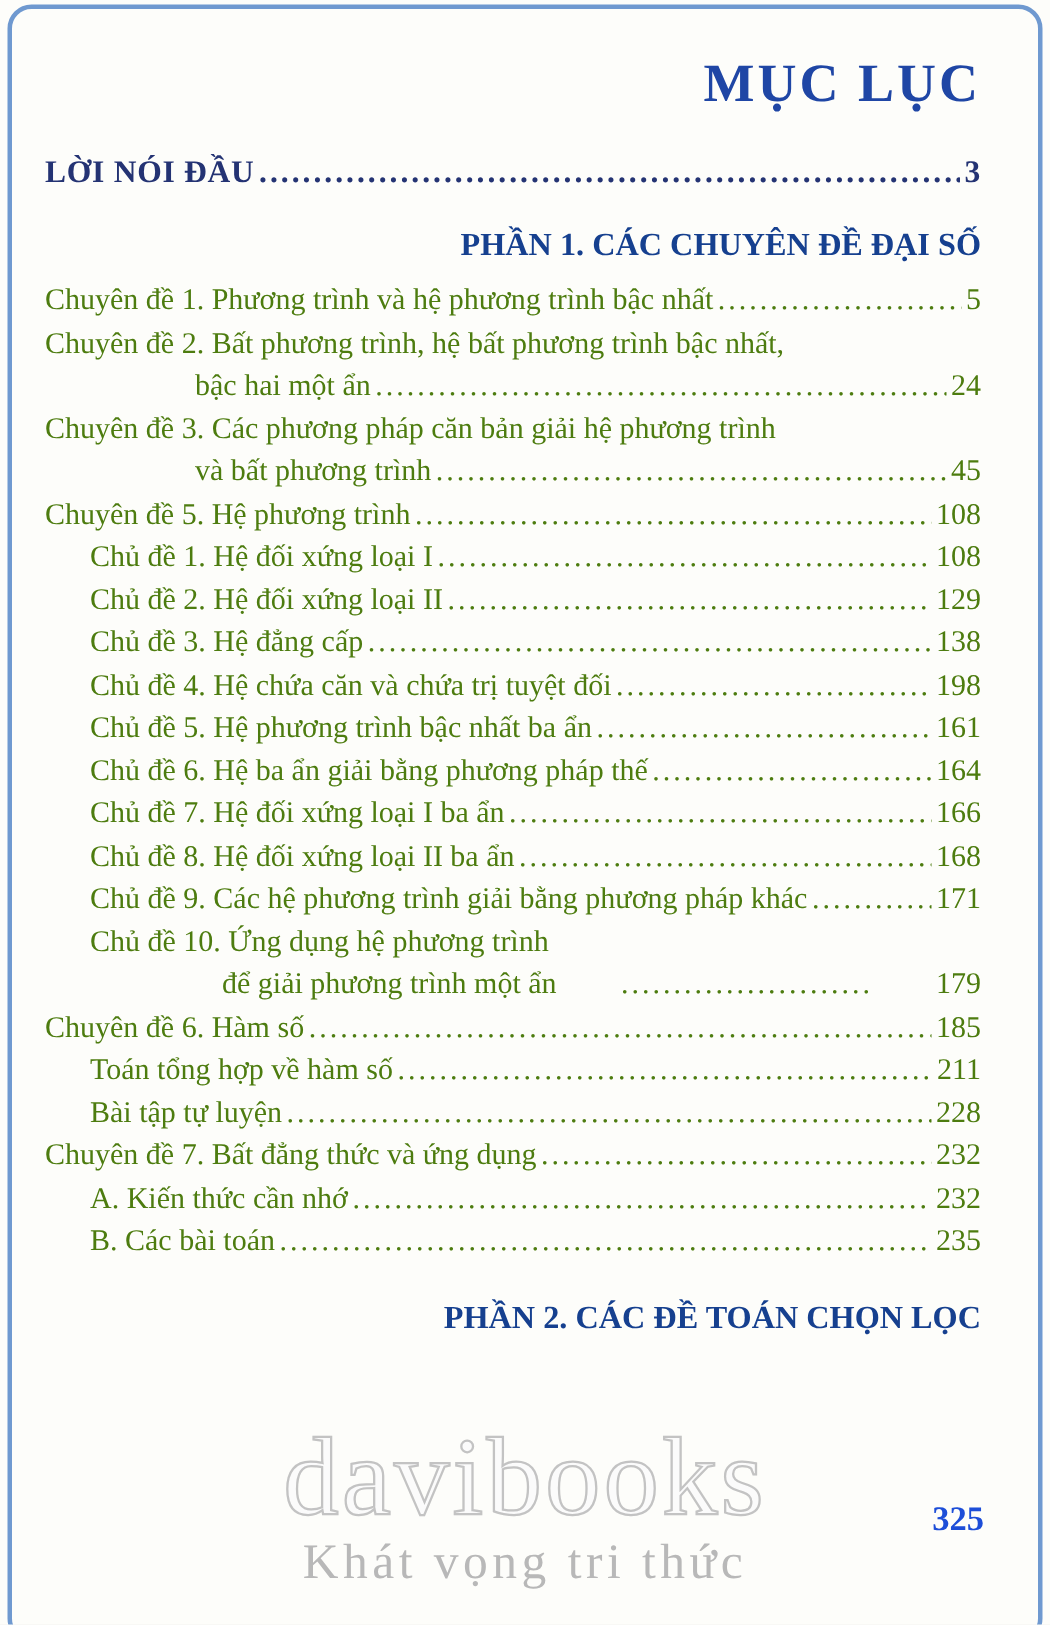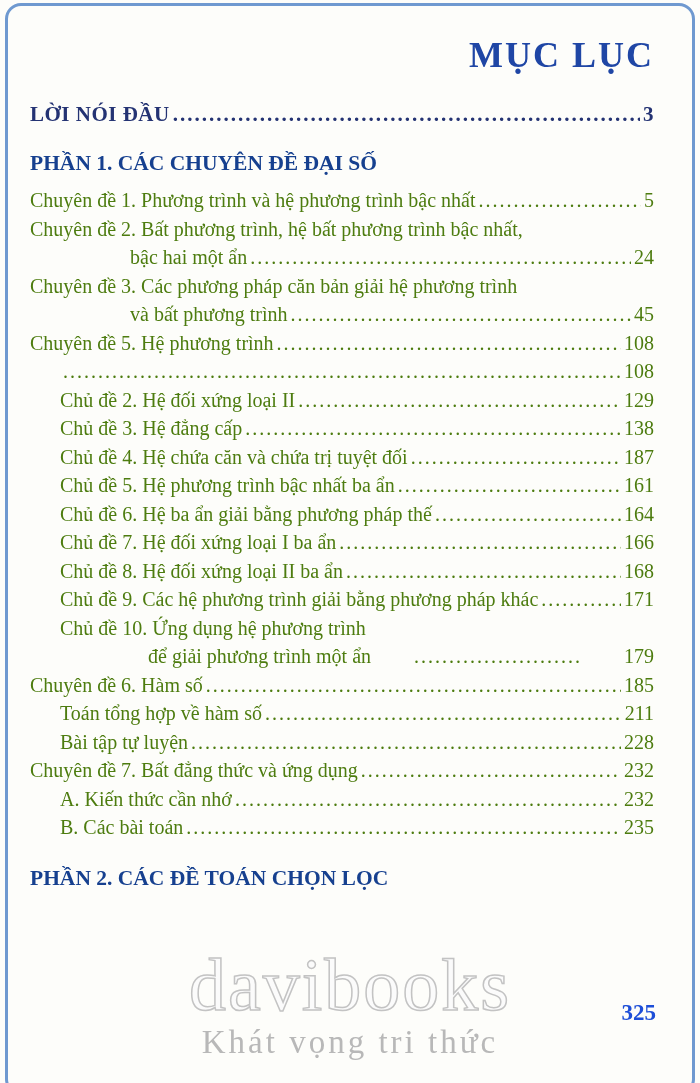--- a/index.html
+++ b/index.html
@@ -60,21 +60,21 @@
   .row .pg { flex: 0 0 auto; }
   .row.preface {
     color: #243373;
     font-weight: bold;
     font-size: 21px;
     letter-spacing: 0.5px;
     margin-bottom: 20px;
   }
   .row.heading {
     display: block;
-    text-align: left;
+    text-align: right;
     color: #16408f;
     font-weight: bold;
     font-size: 21.5px;
     margin: 10px 0 9px 0;
   }
   .row.heading.last { margin-top: 22px; }
   .indent-1 { padding-left: 30px; }
   .indent-2 { padding-left: 100px; }
   .indent-3 { padding-left: 118px; gap: 40px; }
   .watermark {
@@ -147,37 +147,38 @@
           <span class="row-text">và bất phương trình</span>
           <span class="dots"></span>
           <span class="pg">45</span>
         </div>
         <div class="row entry indent-0">
           <span class="row-text">Chuyên đề 5. Hệ phương trình</span>
           <span class="dots"></span>
           <span class="pg">108</span>
         </div>
         <div class="row entry indent-1">
+          <span class="row-text">Chủ đề 1. Hệ đối xứng loại I</span>
           <span class="dots"></span>
           <span class="pg">108</span>
         </div>
         <div class="row entry indent-1">
           <span class="row-text">Chủ đề 2. Hệ đối xứng loại II</span>
           <span class="dots"></span>
           <span class="pg">129</span>
         </div>
         <div class="row entry indent-1">
           <span class="row-text">Chủ đề 3. Hệ đẳng cấp</span>
           <span class="dots"></span>
           <span class="pg">138</span>
         </div>
         <div class="row entry indent-1">
           <span class="row-text">Chủ đề 4. Hệ chứa căn và chứa trị tuyệt đối</span>
           <span class="dots"></span>
-          <span class="pg">187</span>
+          <span class="pg">198</span>
         </div>
         <div class="row entry indent-1">
           <span class="row-text">Chủ đề 5. Hệ phương trình bậc nhất ba ẩn</span>
           <span class="dots"></span>
           <span class="pg">161</span>
         </div>
         <div class="row entry indent-1">
           <span class="row-text">Chủ đề 6. Hệ ba ẩn giải bằng phương pháp thế</span>
           <span class="dots"></span>
           <span class="pg">164</span>

